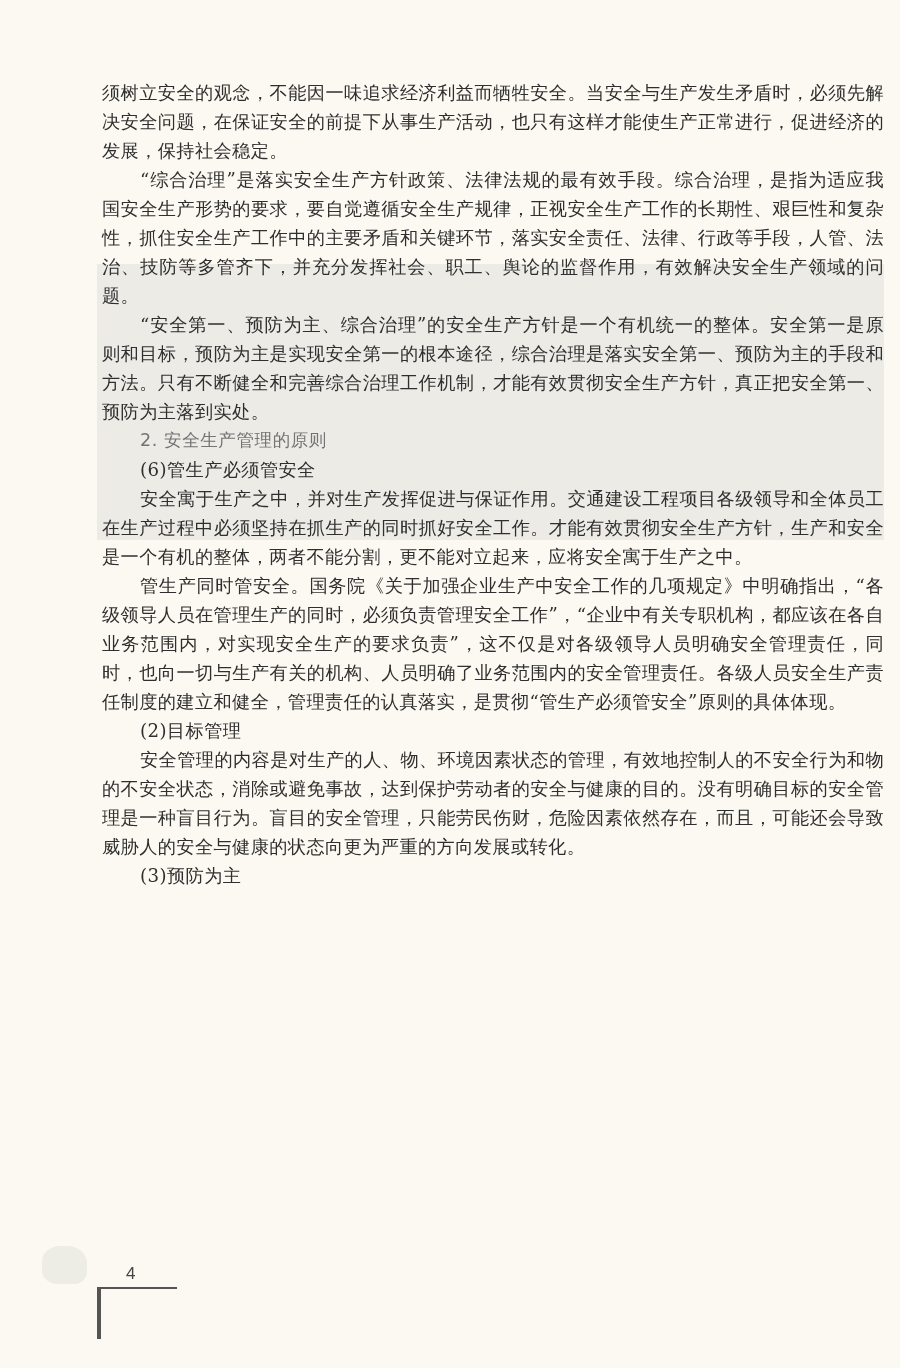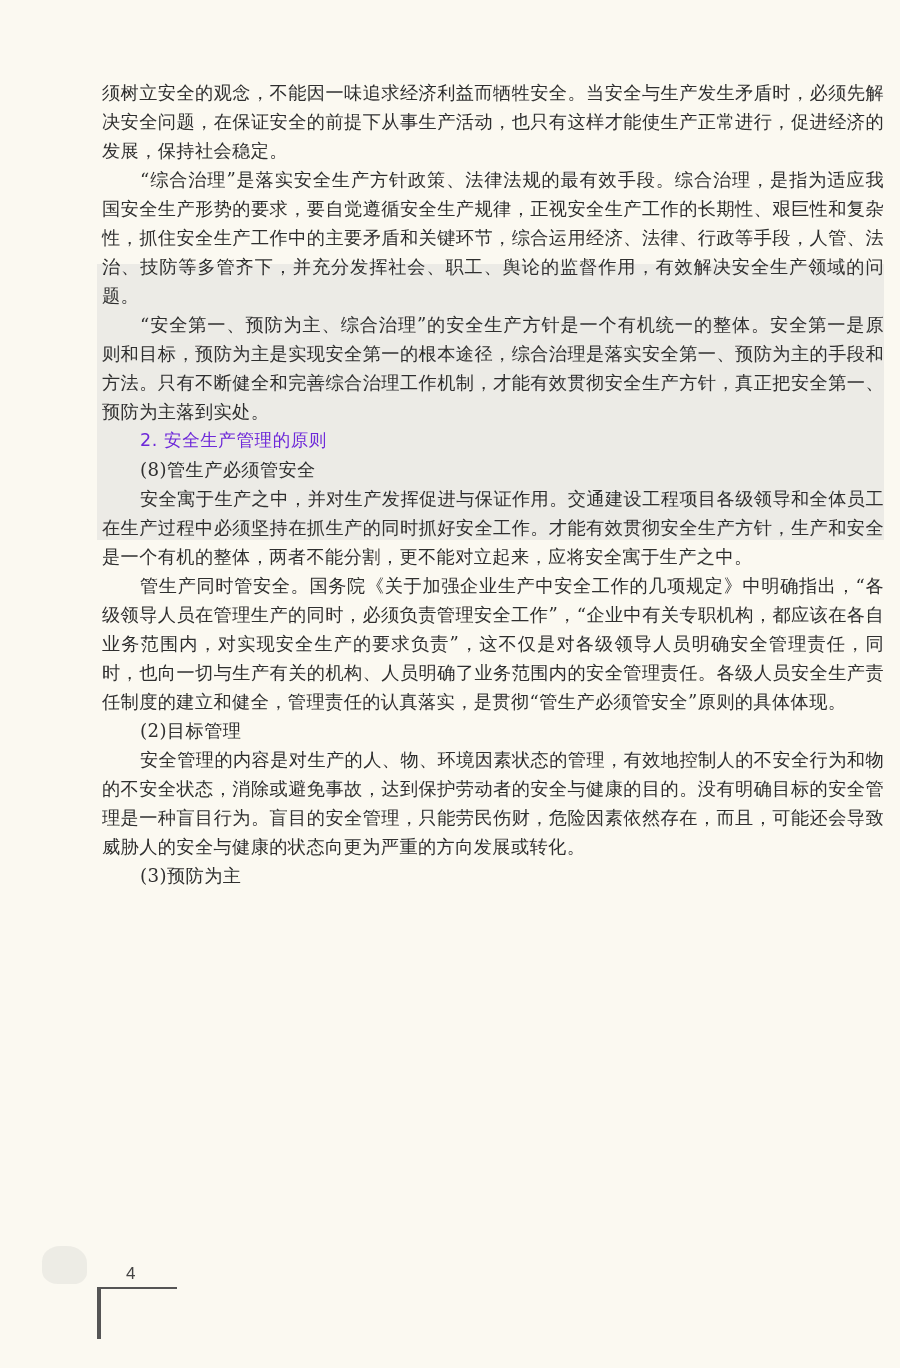--- a/index.html
+++ b/index.html
@@ -46,21 +46,21 @@
       text-indent: 38px;
     }
     .heading {
       margin: 0;
       font-size: 17.5px;
       line-height: 29px;
       text-indent: 38px;
       letter-spacing: 0.6px;
       font-family: "DejaVu Sans", "Liberation Sans", sans-serif;
       font-weight: normal;
-      color: #6d28d9;
+      color: #737373;
     }
     .sub {
       margin: 0;
       font-size: 18.2px;
       line-height: 29px;
       text-indent: 38px;
       letter-spacing: 0.4px;
     }
     .page-number {
       position: absolute;
@@ -98,24 +98,24 @@
     }
   </style>
 </head>
 <body>
 
 <div class="page">
   <div class="shade"></div>
 
   <div class="text-block">
     <p class="p">须树立安全的观念，不能因一味追求经济利益而牺牲安全。当安全与生产发生矛盾时，必须先解决安全问题，在保证安全的前提下从事生产活动，也只有这样才能使生产正常进行，促进经济的发展，保持社会稳定。</p>
-    <p class="p indent">“综合治理”是落实安全生产方针政策、法律法规的最有效手段。综合治理，是指为适应我国安全生产形势的要求，要自觉遵循安全生产规律，正视安全生产工作的长期性、艰巨性和复杂性，抓住安全生产工作中的主要矛盾和关键环节，综合运用经济、法律、行政等手段，人管、法治、技防等多管齐下，并充分发挥社会、职工、舆论的监督作用，有效解决安全生产领域的问题。</p>
+    <p class="p indent">“综合治理”是落实安全生产方针政策、法律法规的最有效手段。综合治理，是指为适应我国安全生产形势的要求，要自觉遵循安全生产规律，正视安全生产工作的长期性、艰巨性和复杂性，抓住安全生产工作中的主要矛盾和关键环节，落实安全责任、法律、行政等手段，人管、法治、技防等多管齐下，并充分发挥社会、职工、舆论的监督作用，有效解决安全生产领域的问题。</p>
     <p class="p indent">“安全第一、预防为主、综合治理”的安全生产方针是一个有机统一的整体。安全第一是原则和目标，预防为主是实现安全第一的根本途径，综合治理是落实安全第一、预防为主的手段和方法。只有不断健全和完善综合治理工作机制，才能有效贯彻安全生产方针，真正把安全第一、预防为主落到实处。</p>
     <h3 class="heading">2. 安全生产管理的原则</h3>
-    <p class="sub">(8)管生产必须管安全</p>
+    <p class="sub">(6)管生产必须管安全</p>
     <p class="p indent">安全寓于生产之中，并对生产发挥促进与保证作用。交通建设工程项目各级领导和全体员工在生产过程中必须坚持在抓生产的同时抓好安全工作。才能有效贯彻安全生产方针，生产和安全是一个有机的整体，两者不能分割，更不能对立起来，应将安全寓于生产之中。</p>
     <p class="p indent">管生产同时管安全。国务院《关于加强企业生产中安全工作的几项规定》中明确指出，“各级领导人员在管理生产的同时，必须负责管理安全工作”，“企业中有关专职机构，都应该在各自业务范围内，对实现安全生产的要求负责”，这不仅是对各级领导人员明确安全管理责任，同时，也向一切与生产有关的机构、人员明确了业务范围内的安全管理责任。各级人员安全生产责任制度的建立和健全，管理责任的认真落实，是贯彻“管生产必须管安全”原则的具体体现。</p>
     <p class="sub">(2)目标管理</p>
     <p class="p indent">安全管理的内容是对生产的人、物、环境因素状态的管理，有效地控制人的不安全行为和物的不安全状态，消除或避免事故，达到保护劳动者的安全与健康的目的。没有明确目标的安全管理是一种盲目行为。盲目的安全管理，只能劳民伤财，危险因素依然存在，而且，可能还会导致威胁人的安全与健康的状态向更为严重的方向发展或转化。</p>
     <p class="sub">(3)预防为主</p>
   </div>
 
   <div class="smudge"></div>
   <div class="page-number">4</div>
   <div class="footer-rule-h"></div>

